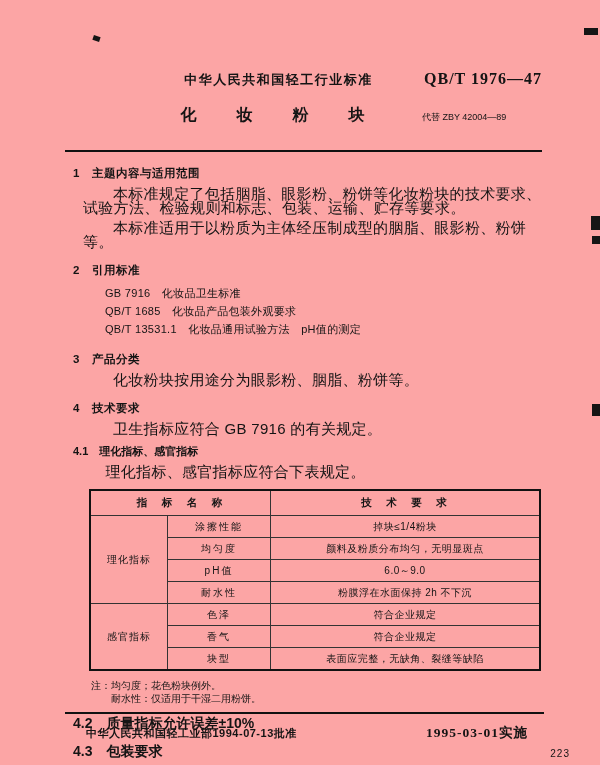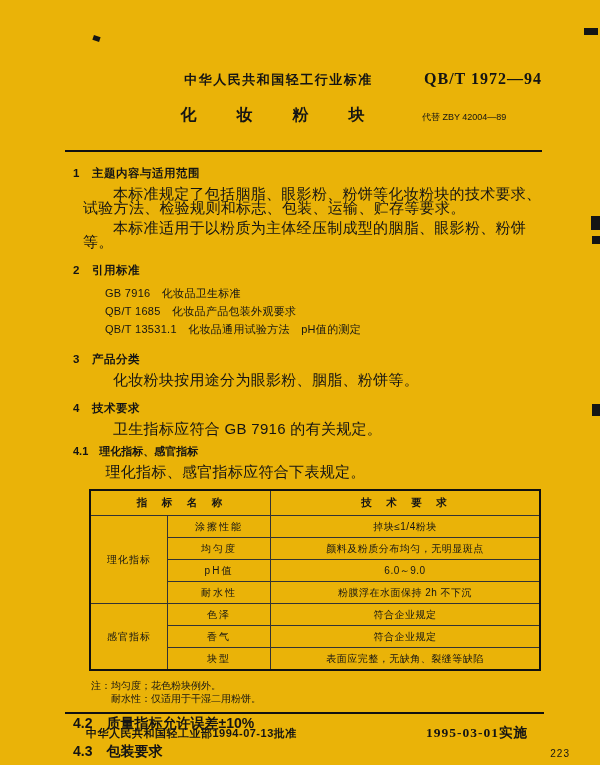--- a/index.html
+++ b/index.html
@@ -1,19 +1,19 @@
 <!DOCTYPE html>
 <html><head>
 <meta charset="utf-8">
 <style>
   html,body { margin:0; padding:0; background:#ffffff; }
   .page {
     position:relative;
     width:600px; height:765px;
-    background:#eab308;
+    background:#fca5a5;
     font-family:"Liberation Sans", sans-serif;
     color:#141414;
     box-sizing:border-box;
     padding:70px 58px 0 65px;
     overflow:hidden;
   }
   
   .hdr-row1 { display:flex; align-items:baseline; }
   .hdr-org { flex:1; text-align:center; font-weight:bold; font-size:13px; letter-spacing:1.5px; padding-left:70px; }
   .hdr-no { width:120px; text-align:right; font-weight:bold; font-size:16px; font-family:"Liberation Serif", serif; letter-spacing:1px; white-space:nowrap; }
@@ -76,21 +76,21 @@
 <div class="page">
 
   <span class="artifact a1"></span>
   <span class="artifact a2"></span>
   <span class="artifact a3"></span>
   <span class="artifact a4"></span>
   <span class="artifact a5"></span>
 
   <div class="hdr-row1">
     <span class="hdr-org">中华人民共和国轻工行业标准</span>
-    <span class="hdr-no">QB/T 1972—94</span>
+    <span class="hdr-no">QB/T 1976—47</span>
   </div>
 
   <div class="hdr-row2">
     <span class="hdr-title">化　妆　粉　块</span>
     <span class="hdr-replaces">代替 ZBY 42004—89</span>
   </div>
 
   <div class="rule"></div>
 
   <div class="sec-heading">1　主题内容与适用范围</div>

